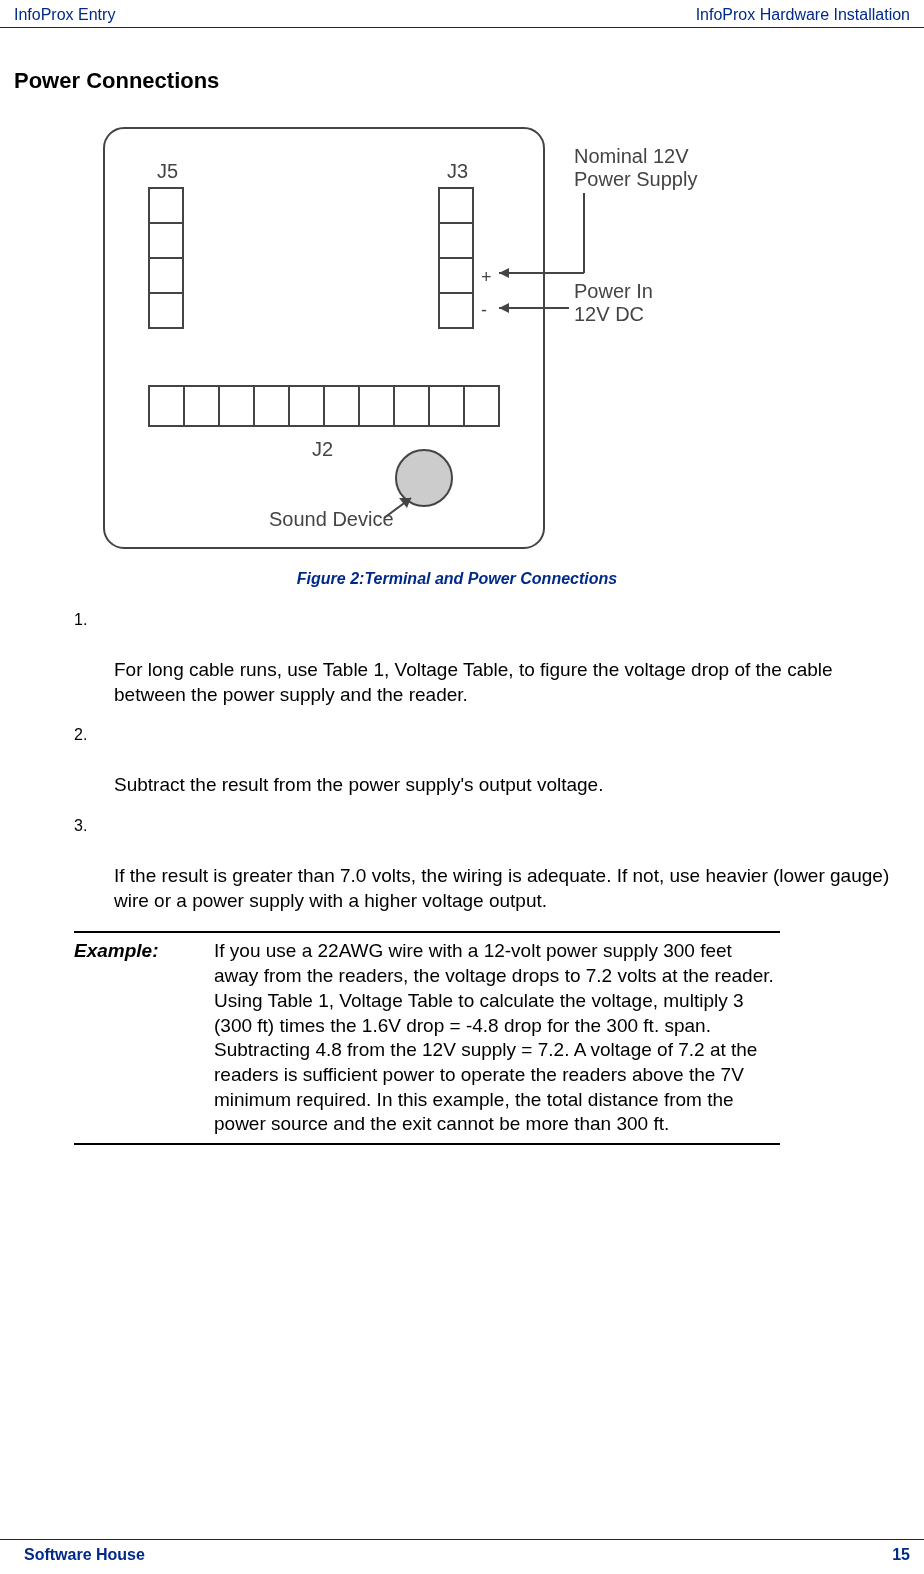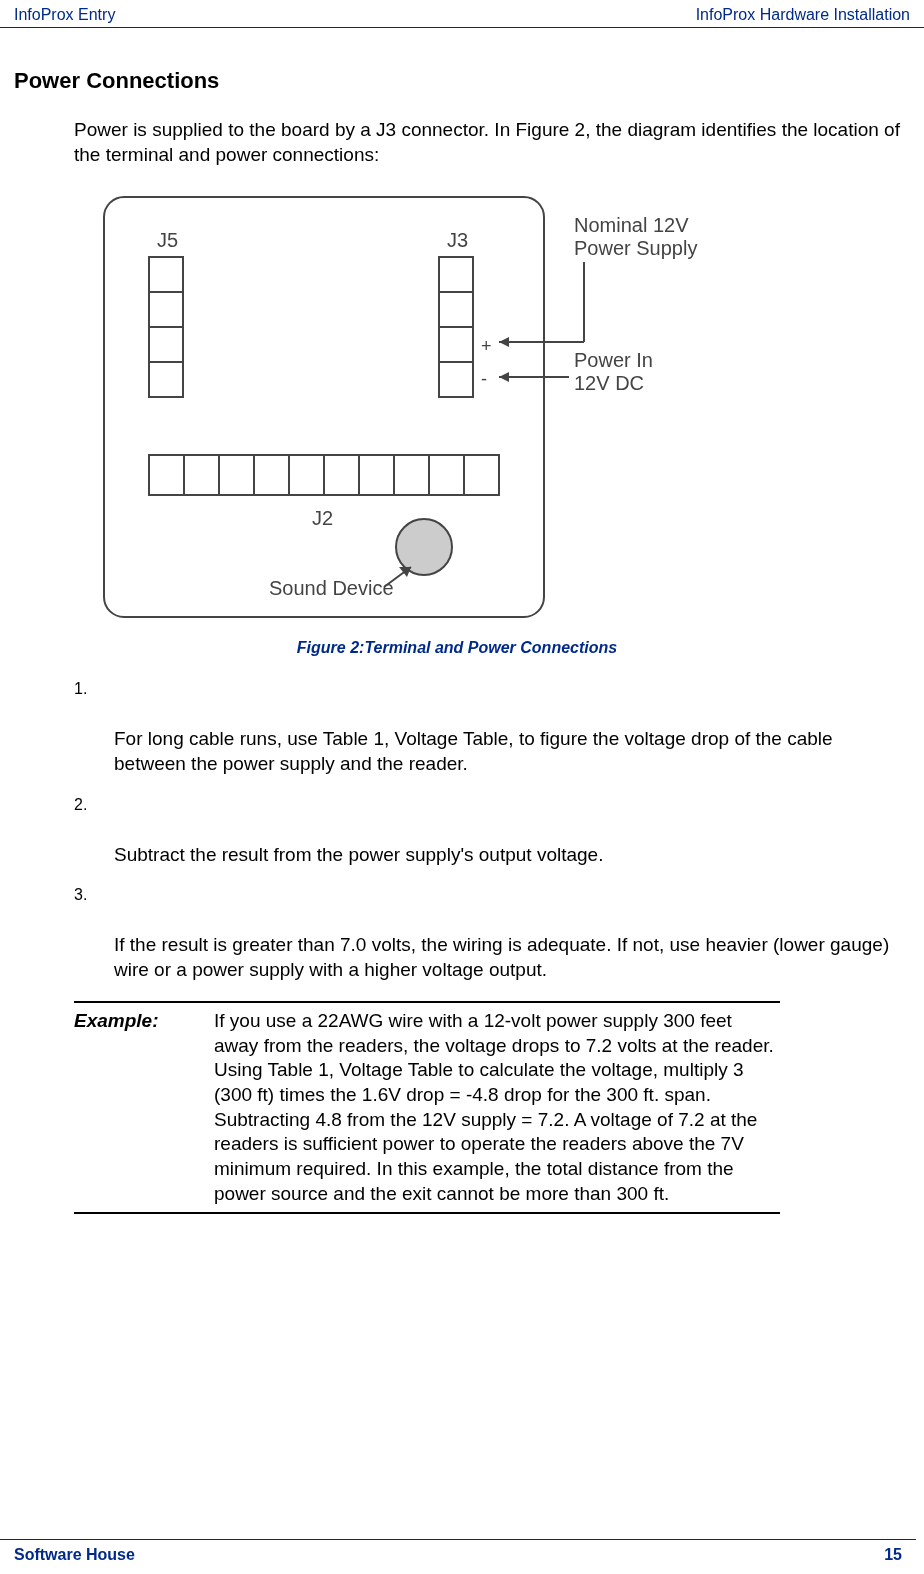--- a/index.html
+++ b/index.html
@@ -82,42 +82,41 @@
     .example-label {
       flex: 0 0 140px;
       font-weight: bold;
       font-style: italic;
     }
     .example-body { flex: 1; }
     .footer {
       position: absolute;
       bottom: 0;
       left: 0;
-      right: 8px;
-      padding: 6px 14px 10px 14px;
+      right: 0;
+      padding: 6px 14px 10px 24px;
       border-top: 1.5px solid #002a8a;
       display: flex;
       justify-content: space-between;
       font-size: 16px;
       font-weight: bold;
       color: #002a8a;
     }
   </style>
 </head>
 <body>
 
 <div class="header">
   <span>InfoProx Entry</span>
   <span>InfoProx Hardware Installation</span>
 </div>
 
 <div class="content">
   <div class="h2">Power Connections</div>
 
-  <div class="indent para">Power is supplied to the board by a J3 connector. In Figure 2, the diagram identifies the location of the terminal and power connections:</div>
 
   <div class="figure-wrap">
     <svg width="630" height="440" viewBox="0 0 630 440">
 
       <rect x="10" y="10" width="440" height="420" rx="20" ry="20" fill="none" stroke="#444" stroke-width="2"></rect>
 
       <text x="63" y="60" font-size="20" fill="#444">J5</text>
       <rect x="55" y="70" width="34" height="140" fill="none" stroke="#444" stroke-width="2"></rect>
       <line x1="55" y1="105" x2="89" y2="105" stroke="#444" stroke-width="2"></line>
       <line x1="55" y1="140" x2="89" y2="140" stroke="#444" stroke-width="2"></line>

